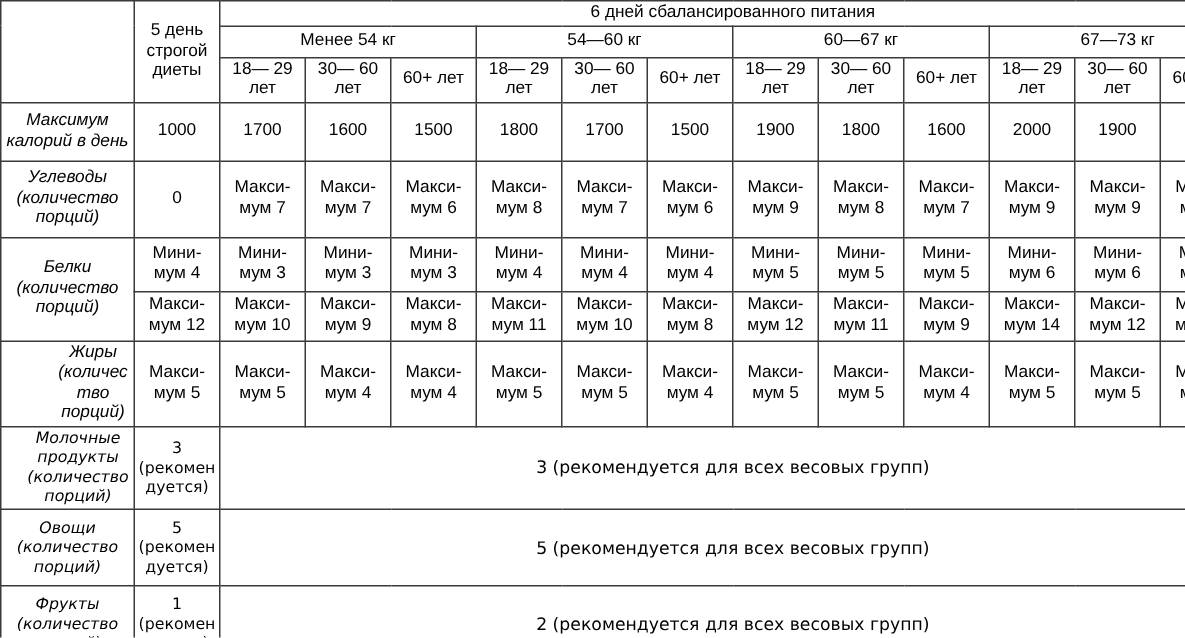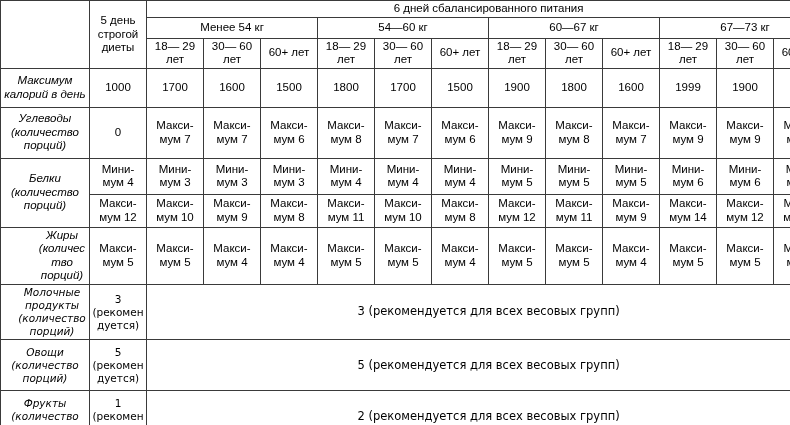--- a/index.html
+++ b/index.html
@@ -149,21 +149,21 @@
     <td class="val val-num">1000</td>
     <td class="val val-num">1700</td>
     <td class="val val-num">1600</td>
     <td class="val val-num">1500</td>
     <td class="val val-num">1800</td>
     <td class="val val-num">1700</td>
     <td class="val val-num">1500</td>
     <td class="val val-num">1900</td>
     <td class="val val-num">1800</td>
     <td class="val val-num">1600</td>
-    <td class="val val-num">1999</td>
+    <td class="val val-num">2000</td>
     <td class="val val-num">1900</td>
     <td class="val val-num">1700</td>
   </tr>
 
   <tr>
     <td class="rowlabel" style="height:48px;">Углеводы (количество порций)</td>
     <td class="val val-num">0</td>
     <td class="val">Макси- мум 7</td>
     <td class="val">Макси- мум 7</td>
     <td class="val">Макси- мум 6</td>

